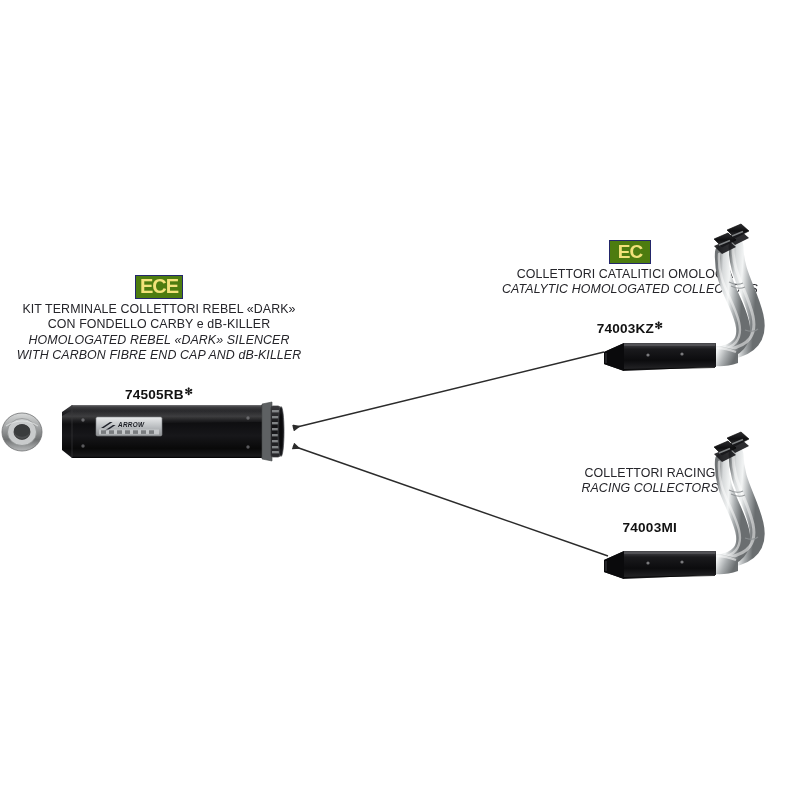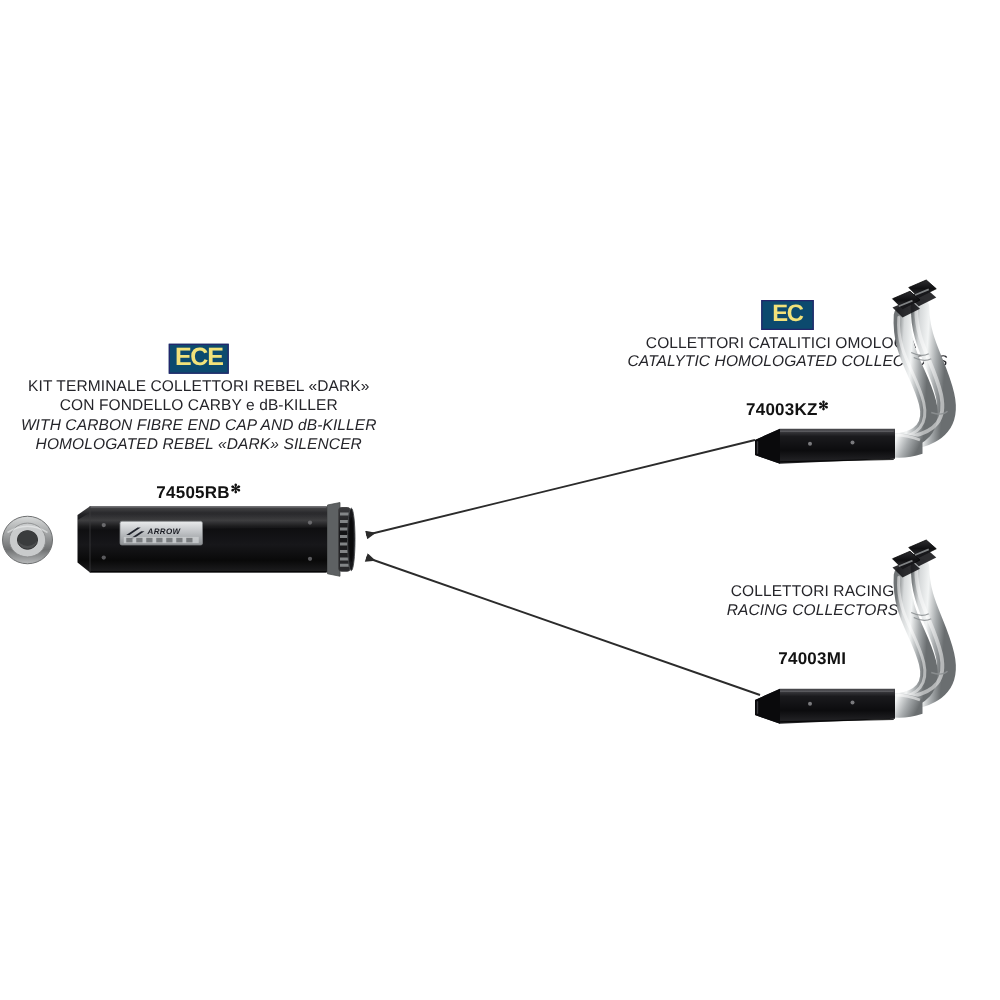--- a/index.html
+++ b/index.html
@@ -49,21 +49,21 @@
   }
   .code .star {
     font-size: 10px;
     vertical-align: 4px;
     margin-left: .5px;
   }
 
   
   .badge {
     display: inline-block;
-    background: #0c4a6e;
+    background: #4d7c0f;
     color: #f2e27a;
     font-weight: bold;
     letter-spacing: -1px;
     text-align: center;
     border: 1px solid #23266b;
   }
   .badge-ece {
     width: 46px; height: 22px;
     line-height: 21px;
     font-size: 20px;
@@ -88,22 +88,22 @@
 <body>
 
 <div id="canvas">
 
   <div class="txtblock" style="left:0px; top:275px; width:318px;">
     <div class="badge-wrap">
       <span class="badge badge-ece">ECE</span>
     </div>
     <div class="line-it">KIT TERMINALE COLLETTORI REBEL «DARK»</div>
     <div class="line-it">CON FONDELLO CARBY e dB-KILLER</div>
+    <div class="line-en">HOMOLOGATED REBEL «DARK» SILENCER</div>
     <div class="line-en">WITH CARBON FIBRE END CAP AND dB-KILLER</div>
-    <div class="line-en">HOMOLOGATED REBEL «DARK» SILENCER</div>
     <div class="code"><span>74505RB</span><span class="star">✻</span></div>
   </div>
 
   <div class="txtblock" style="left:470px; top:240px; width:320px;">
     <div class="badge-wrap">
       <span class="badge badge-ec">EC</span>
     </div>
     <div class="line-it">COLLETTORI CATALITICI OMOLOGATI</div>
     <div class="line-en">CATALYTIC HOMOLOGATED COLLECTORS</div>
     <div class="code"><span>74003KZ</span><span class="star">✻</span></div>

